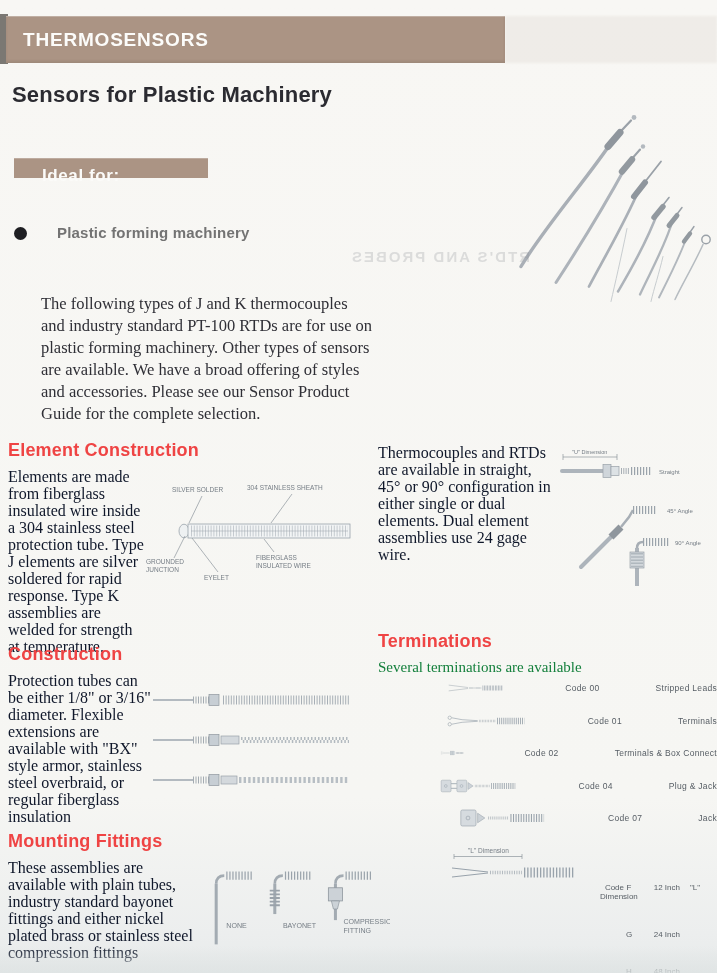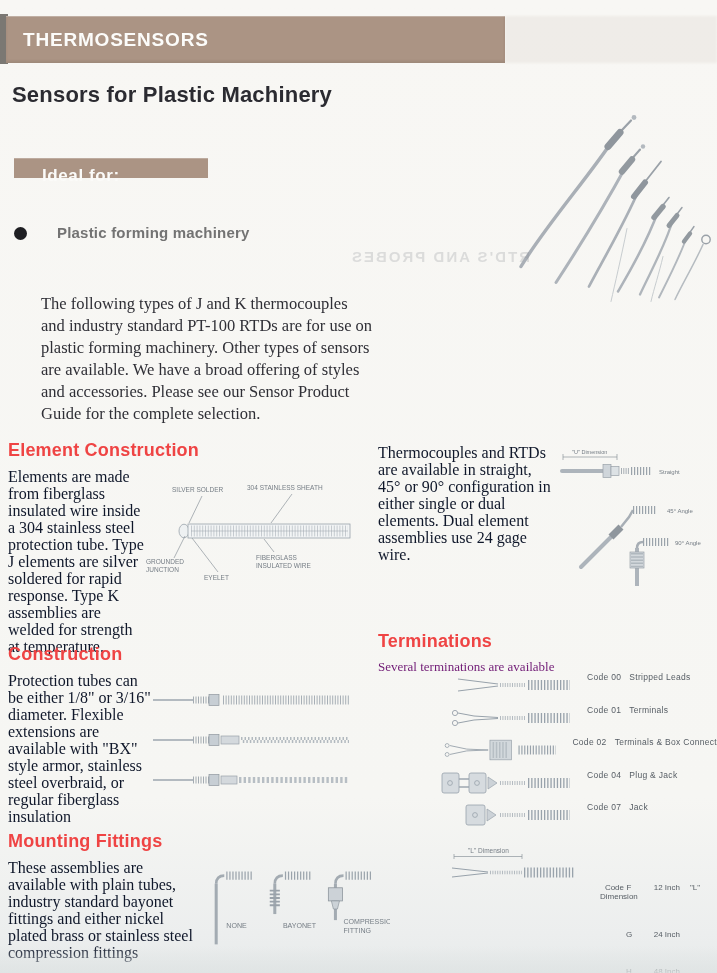--- a/index.html
+++ b/index.html
@@ -37,24 +37,24 @@
   .dfloat{float:right;}
   .sec-element{left:8px;top:440px;width:348px;}
   .sec-element .dfloat{width:212px;height:152px;margin-top:6px;}
   .sec-config{left:378px;top:444px;width:339px;}
   .sec-config .dfloat{width:158px;height:144px;margin-top:2px;margin-left:2px;}
   .sec-construction{left:8px;top:644px;width:348px;}
   .sec-construction .dfloat{width:205px;height:132px;margin-top:12px;}
   .sec-mounting{left:8px;top:831px;width:382px;}
   .sec-mounting .dfloat{width:192px;height:106px;margin-top:4px;}
   .sec-term-head{left:378px;top:612px;width:339px;margin-top:19px;}
-  .sec-term-head .sub{font-family:"Liberation Serif",serif;font-size:13px;color:#701a75;margin-top:6px;}
+  .sec-term-head .sub{font-family:"Liberation Serif",serif;font-size:15px;color:#15803d;margin-top:6px;}
   
   .term-list{left:440px;top:672px;width:277px;}
-  .term-row{display:flex;height:32.5px;}
+  .term-row{display:flex;align-items:center;height:32.5px;gap:48px;}
   .term-row .code{margin-left:12px;font-size:8.5px;color:#565d64;letter-spacing:.3px;white-space:nowrap;}
   .term-row .lab{margin-left:8px;font-size:8.5px;color:#565d64;letter-spacing:.3px;white-space:nowrap;}
   .len-block{position:relative;margin-top:8px;height:70px;}
   .len-glyph{position:absolute;left:6px;top:2px;}
   .len-codes{position:absolute;left:160px;top:12px;font-size:8px;line-height:9.5px;color:#565d64;}
   .len-codes .pref{display:inline-block;width:24px;text-align:right;}
   .len-codes .ltr{display:inline-block;width:10px;text-align:center;}
   .len-codes .val{display:inline-block;width:46px;text-align:right;margin-top:28px;}
   .len-codes .sfx{margin-left:10px;}
   .len-codes .row2{padding-left:24px;}

